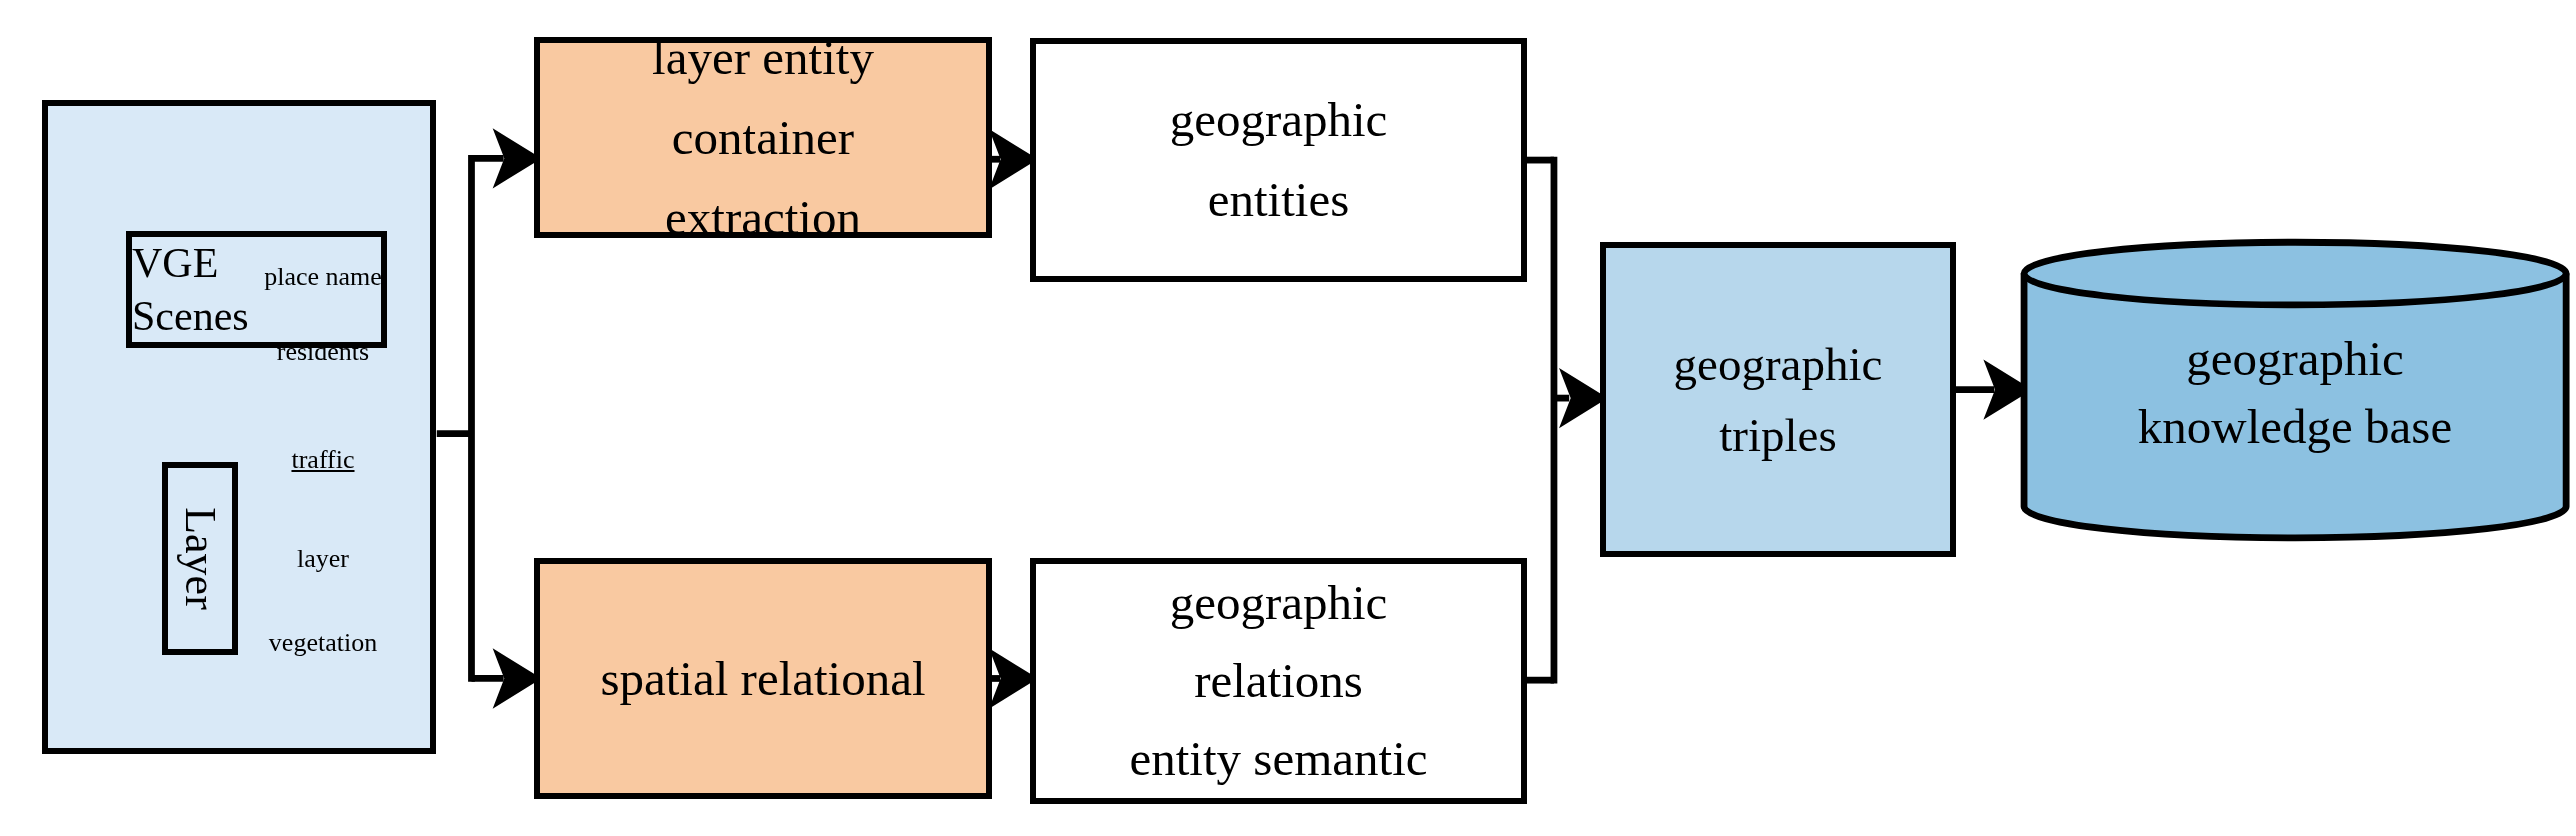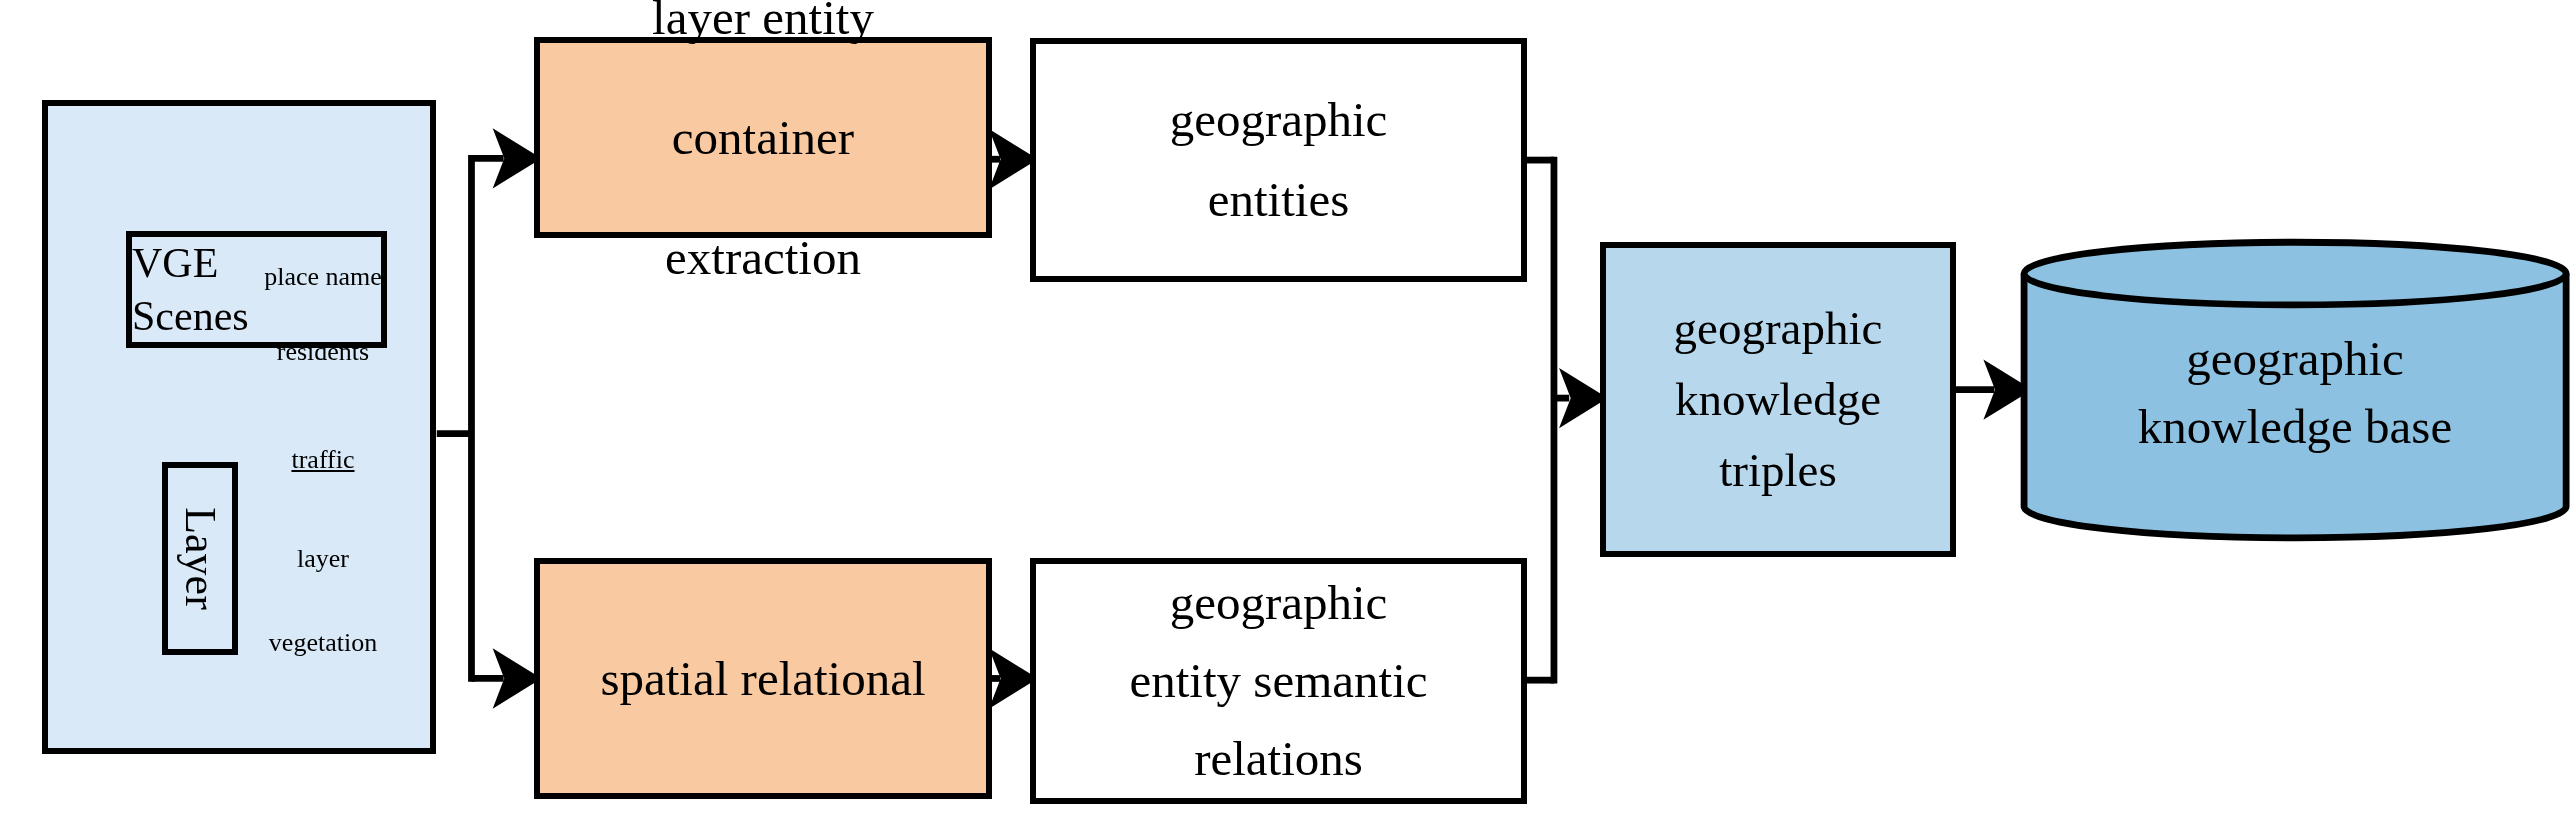--- a/index.html
+++ b/index.html
@@ -75,21 +75,21 @@
     width: 222px;
     text-align: center;
     font-size: 26px;
     line-height: 37px;
   }
   .process-box {
     font-size: 49px;
     line-height: 80px;
     background: var(--process-fill);
   }
-  .box-top-orange   { left: 534px;  top: 37px;  width: 458px; height: 201px; gap: 40px; }
+  .box-top-orange   { left: 534px;  top: 37px;  width: 458px; height: 201px; }
   .box-top-white    { left: 1030px; top: 38px;  width: 497px; height: 244px; background: var(--background); font-size: 49px; line-height: 80px; }
   .box-bot-orange   { left: 534px;  top: 558px; width: 458px; height: 241px; }
   .box-bot-white    { left: 1030px; top: 558px; width: 497px; height: 246px; background: var(--background); font-size: 49px; line-height: 78px; }
   .box-triples      { left: 1600px; top: 242px; width: 356px; height: 315px; background: var(--triples-fill); font-size: 47px; line-height: 71px; }
   .cylinder-label {
     position: absolute;
     left: 2024px; top: 325px;
     width: 542px;
     text-align: center;
     font-size: 49px;
@@ -175,27 +175,26 @@
     <div>geographic</div>
     <div>entities</div>
   </div>
 
   <div class="node process-box box-bot-orange">
     <div>spatial relational</div>
   </div>
 
   <div class="node box-bot-white">
     <div>geographic</div>
+    <div>relations</div>
     <div>entity semantic</div>
-    <div>relations</div>
   </div>
 
   <div class="node box-triples">
     <div>geographic</div>
-    <div>knowledge</div>
     <div>triples</div>
   </div>
 
   <div class="cylinder-label">
     <div>geographic</div>
     <div>knowledge base</div>
   </div>
 
 </div>
 

